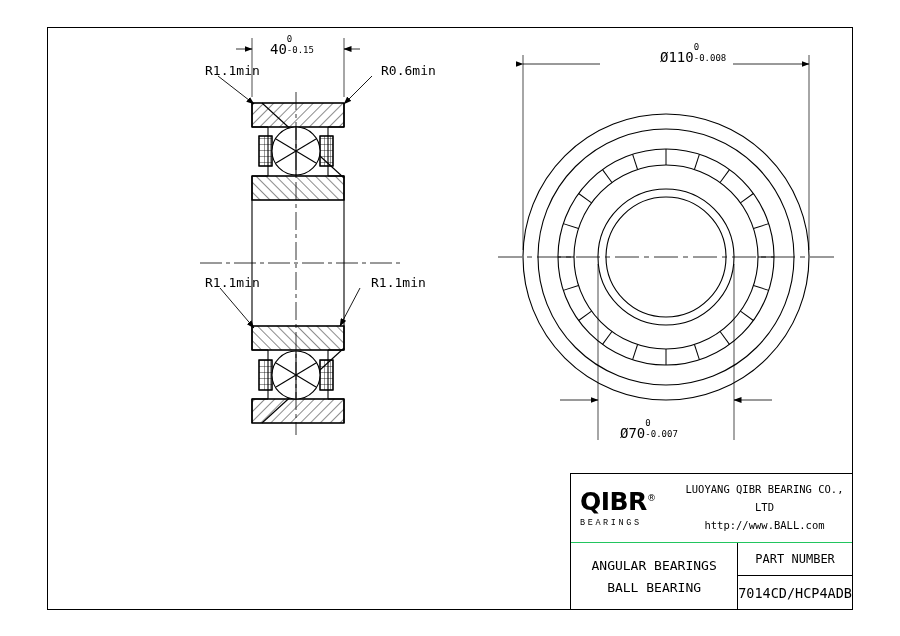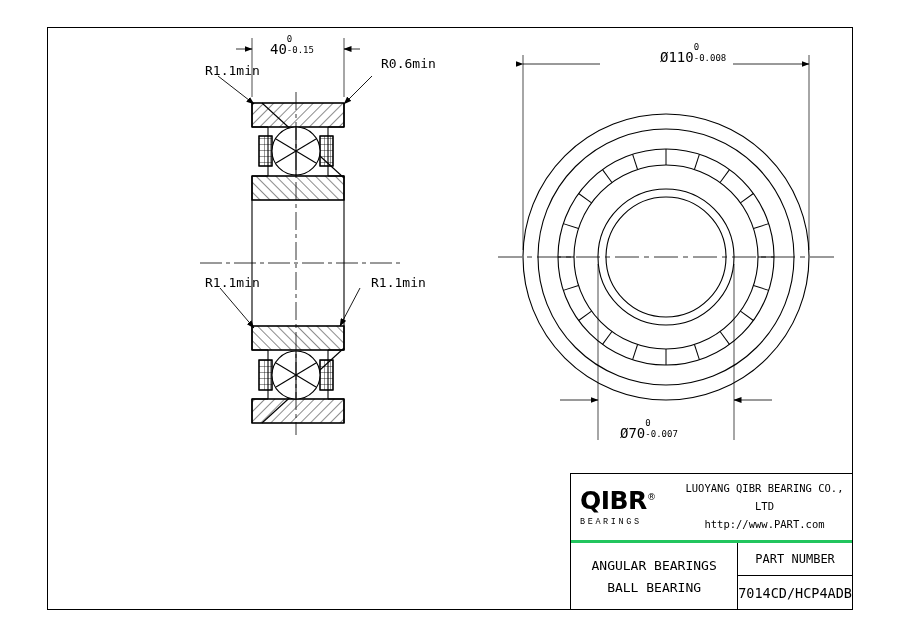--- a/index.html
+++ b/index.html
@@ -78,21 +78,21 @@
     border: 1px solid #000;
     box-sizing: border-box;
     background: #fff;
   }
   .tb-top {
     position: absolute;
     left: 0;
     top: 0;
     width: 100%;
     height: 69px;
-    border-bottom: 3px solid #22c55e;
+    border-bottom: 1px solid #22c55e;
     box-sizing: border-box;
     display: flex;
     align-items: center;
   }
   .tb-logo {
     width: 112px;
     padding-left: 9px;
     box-sizing: border-box;
   }
   .logo-main {
@@ -330,21 +330,21 @@
         <line x1="598" y1="264" x2="598" y2="440"></line>
         <line x1="734" y1="264" x2="734" y2="440"></line>
       </g>
       <line x1="598" y1="425" x2="598" y2="425" stroke-width="0.8"></line>
       <line x1="560" y1="400" x2="598" y2="400" stroke-width="0.8" marker-end="url(#ahs)"></line>
       <line x1="772" y1="400" x2="734" y2="400" stroke-width="0.8" marker-end="url(#ahs)"></line>
     </g>
   </svg>
 
   <div class="lbl" style="left:181px; top:63px;">R1.1min</div>
-  <div class="lbl" style="left:357px; top:56px;">R0.6min</div>
+  <div class="lbl" style="left:357px; top:63px;">R0.6min</div>
   <div class="lbl" style="left:181px; top:275px;">R1.1min</div>
   <div class="lbl" style="left:347px; top:275px;">R1.1min</div>
 
   <div class="dimtxt" style="left:270px; top:40px;">
     <span>40</span><span class="tol"><span class="up">0</span><span class="lo">-0.15</span></span>
   </div>
 
   <div class="dimtxt" style="left:620px; top:48px;margin-left:40px;">
     <span>Ø</span><span>110</span><span class="tol"><span class="up">0</span><span class="lo">-0.008</span></span>
   </div>
@@ -354,21 +354,21 @@
   </div>
 
   <div class="titleblock">
     <div class="tb-top">
       <div class="tb-logo">
         <div class="logo-main"><span>QIBR</span><span class="reg">®</span></div>
         <div class="logo-sub">BEARINGS</div>
       </div>
       <div class="tb-company">
         <div>LUOYANG QIBR BEARING CO., LTD</div>
-        <div>http://www.PART.com</div>
+        <div>http://www.BALL.com</div>
       </div>
     </div>
     <div class="tb-bottom">
       <div class="tb-desc">
         <div>ANGULAR BEARINGS</div>
         <div>BALL BEARING</div>
       </div>
       <div class="tb-part">
         <div class="tb-part-label">PART NUMBER</div>
         <div class="tb-part-value">7014CD/HCP4ADB</div>

